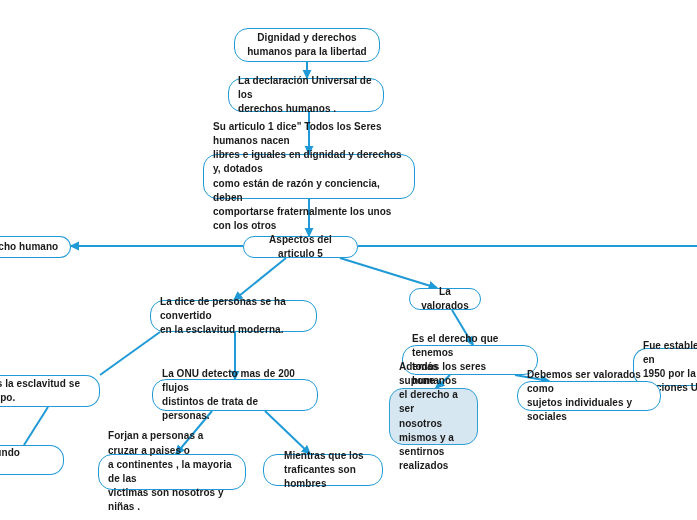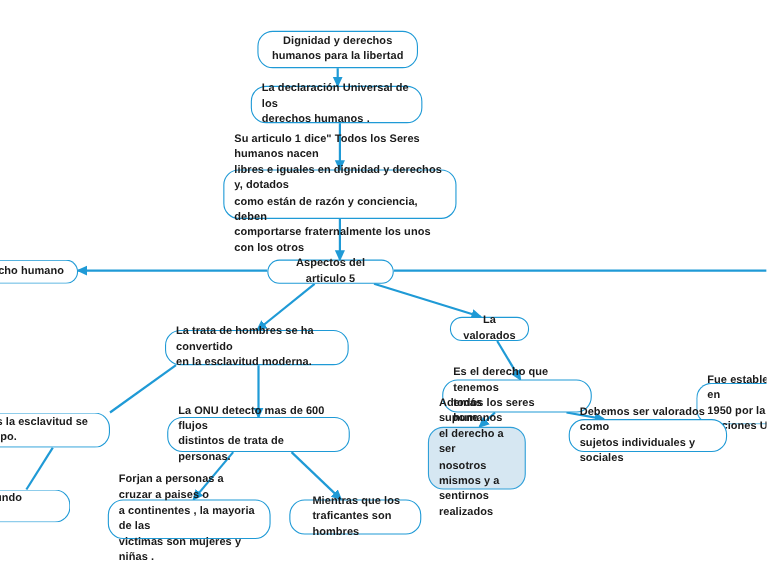--- a/index.html
+++ b/index.html
@@ -103,41 +103,41 @@
 como están de razón y conciencia, deben
 comportarse fraternalmente los unos con los otros</div>
       </div>
       <div class="node center" style="left: 243px; top: 236px; width: 115px; height: 22px;">
         <div class="txt">Aspectos del articulo 5</div>
       </div>
       <div class="node clip-left" style="left: -32px; top: 236px; width: 103px; height: 22px;">
         <div class="txt">derecho humano</div>
       </div>
       <div class="node" style="left: 150px; top: 300px; width: 167px; height: 32px;">
-        <div class="txt">La trata de hombres se ha convertido
+        <div class="txt">La dice de personas se ha convertido
 en la esclavitud moderna.</div>
       </div>
       <div class="node center" style="left: 409px; top: 288px; width: 72px; height: 22px;">
         <div class="txt">La valorados</div>
       </div>
       <div class="node" style="left: 402px; top: 345px; width: 136px; height: 30px;">
         <div class="txt">Es el derecho que tenemos
 todos los seres humanos</div>
       </div>
       <div class="node clip-right" style="left: 633px; top: 348px; width: 104px; height: 38px;">
         <div class="txt">Fue establecido en
 1950 por la .
 Naciones Unidas</div>
       </div>
       <div class="node clip-left" style="left: -38px; top: 375px; width: 138px; height: 32px;">
         <div class="txt">paises la esclavitud se
 e tiempo.</div>
       </div>
       <div class="node" style="left: 152px; top: 379px; width: 166px; height: 32px;">
-        <div class="txt">La ONU detecto mas de 600 flujos
+        <div class="txt">La ONU detecto mas de 200 flujos
 distintos de trata de personas.</div>
       </div>
       <div class="node shaded" style="left: 389px; top: 388px; width: 89px; height: 57px; align-items: center;">
         <div class="txt">Además supone
 el derecho a ser
 nosotros
 mismos y a
 sentirnos
 realizados</div>
       </div>
@@ -145,20 +145,20 @@
         <div class="txt">Debemos ser valorados como
 sujetos individuales y sociales</div>
       </div>
       <div class="node clip-left" style="left: -40px; top: 445px; width: 104px; height: 30px;">
         <div class="txt">del mundo
 o.</div>
       </div>
       <div class="node" style="left: 98px; top: 454px; width: 148px; height: 36px;">
         <div class="txt">Forjan a personas a cruzar a paises o
 a continentes , la mayoria de las
-victimas son mujeres y niñas .</div>
+victimas son nosotros y niñas .</div>
       </div>
       <div class="node" style="left: 263px; top: 454px; width: 120px; height: 32px; padding-left: 11px;">
         <div class="txt">Mientras que los
 traficantes son hombres</div>
       </div>
     </div>
 </div>
 
 </body></html>

